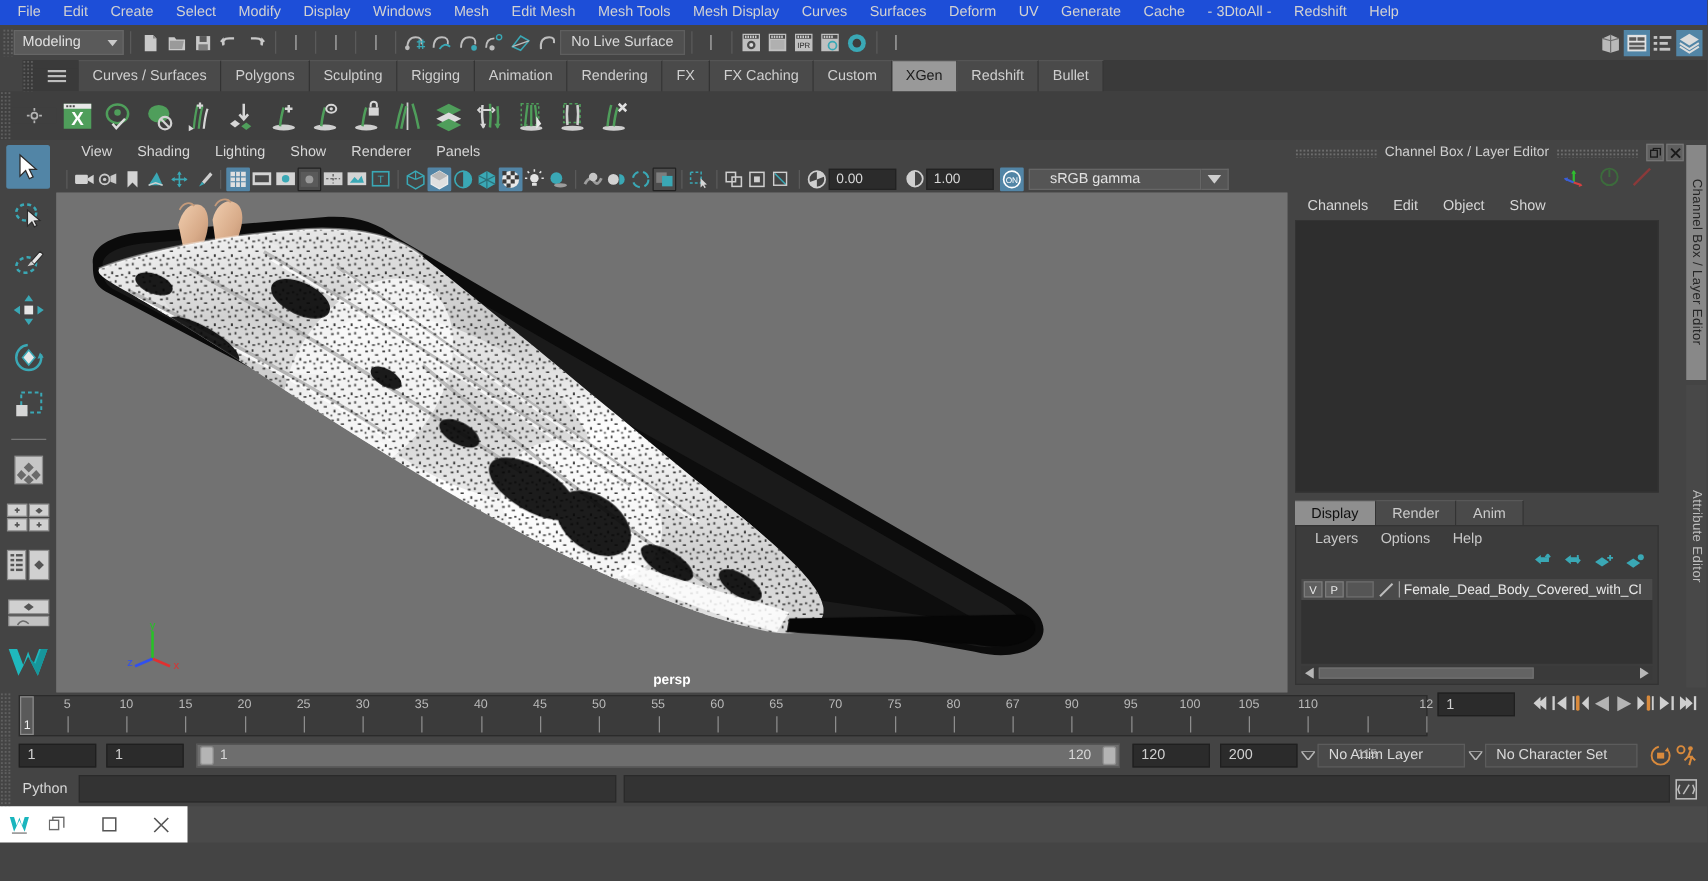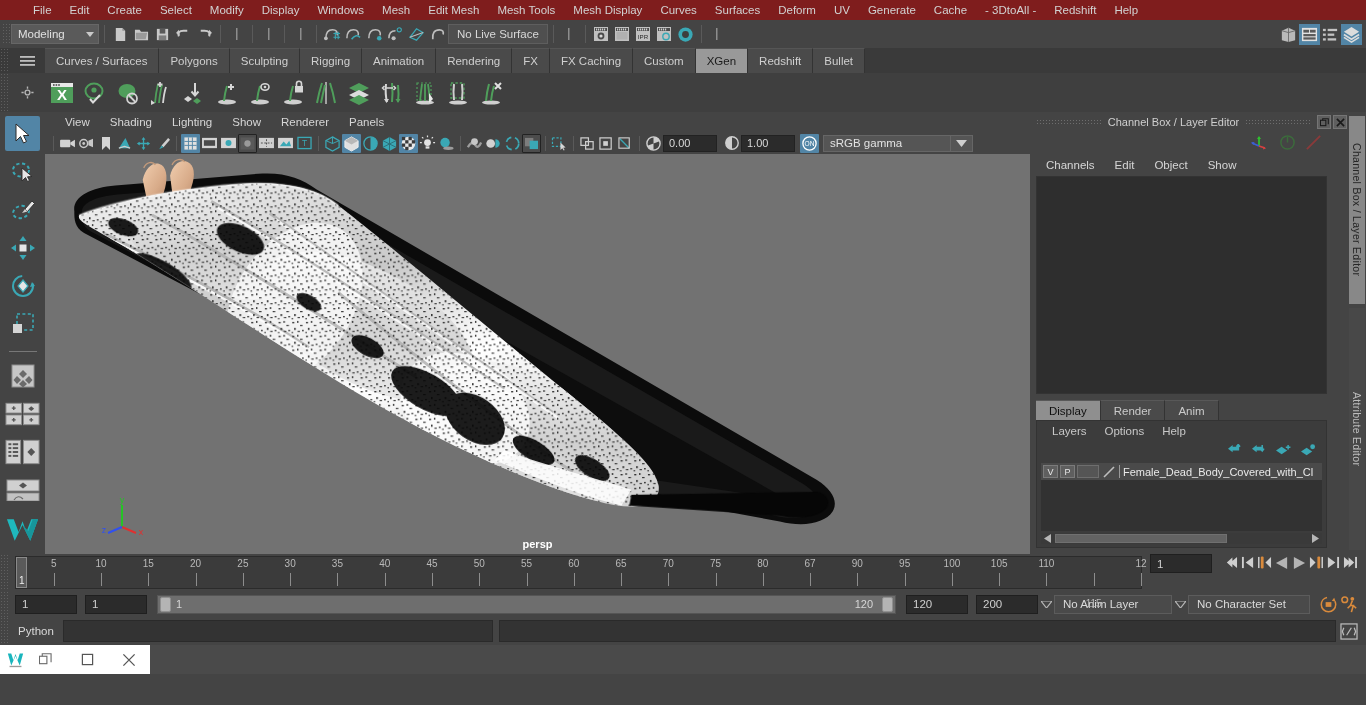--- a/index.html
+++ b/index.html
@@ -5,33 +5,33 @@
   * { box-sizing: border-box; margin:0; padding:0; }
   html,body { width:1366px; height:705px; overflow:hidden; background:#444; }
   body { font-family:"Liberation Sans", sans-serif; font-size:11px; color:#c8c8c8; -webkit-font-smoothing:antialiased; }
 
   
   .row { display:flex; align-items:center; }
   .dots { width:9px; height:100%; background-image:radial-gradient(#777 0.8px, transparent 0.9px); background-size:3px 3px; opacity:.55; }
   .sep { width:1px; height:18px; background:#5a5a5a; margin:0 5px; flex:none; }
 
   
-  #menubar { height:20px; background:#7f1d1d; padding-left:24px; }
+  #menubar { height:20px; background:#1d4ed8; padding-left:5px; }
   #menubar .mi { padding:0 9px; line-height:20px; font-size:11.5px; color:#d2d2d2; white-space:nowrap; cursor:default; }
 
   
   #statusbar { height:28px; background:#444444; padding-left:2px; }
   .modeSel { width:88px; height:20px; background:#5a5a5a; border:1px solid #666; display:flex; align-items:center; padding-left:6px; font-size:11.5px; color:#e0e0e0; position:relative; }
   .modeSel .caret { position:absolute; right:4px; width:0;height:0;border-left:4px solid transparent;border-right:4px solid transparent;border-top:5px solid #c9c9c9; }
   .tbtn { width:21px; height:21px; display:flex; align-items:center; justify-content:center; flex:none; }
   .tbtn svg { display:block; }
   .liveSurface { height:20px; background:#4f4f4f; border:1px solid #5e5e5e; display:flex; align-items:center; padding:0 8px; font-size:11.5px; color:#d8d8d8; white-space:nowrap; }
 
   
-  #shelftabrow { height:25px; background:#3a3a3a; }
+  #shelftabrow { height:25px; background:#3a3a3a;margin-left:18px; }
   .shelfTab { height:25px; padding:0 11px; display:flex; align-items:center; font-size:11.5px; color:#cfcfcf;
               background:#4a4a4a; border-right:1px solid #333; border-top:1px solid #555; }
   .shelfTab.active { background:#999999; color:#1b1b1b; }
   #shelfrow { height:39px; background:#3f3f3f; }
   .shelfIcon { width:33px; height:33px; display:flex; align-items:center; justify-content:center; flex:none; }
 
   
   .gutter { width:45px; flex:none; background:#444; display:flex; align-items:center; justify-content:center; }
 
   
@@ -43,21 +43,21 @@
 
   
   #viewportWrap { flex:1; display:flex; flex-direction:column; background:#444; }
   #vpmenu { height:20px; background:#444; padding-left:10px; }
   #vpmenu .mi { padding:0 10px; line-height:20px; font-size:11.5px; color:#d6d6d6; }
   #vptoolbar { height:22px; background:#444; padding-left:4px; }
   .vbtn { width:19px; height:19px; display:flex;align-items:center;justify-content:center; flex:none; border-radius:1px; }
   .vbtn.on { background:#5285a6; }
   .vbtn.frame { border:1px solid #222; background:#4c4c4c; }
   .numfield { width:54px; height:17px; background:#2b2b2b; border:1px solid #222; color:#d9d9d9; font-size:11px; display:flex; align-items:center; padding-left:5px; }
-  .gammaBox { width:128px; height:17px; background:#555; border:1px solid #666; color:#e2e2e2; font-size:11.5px; display:flex;align-items:center; padding-left:6px; }
+  .gammaBox { width:138px; height:17px; background:#555; border:1px solid #666; color:#e2e2e2; font-size:11.5px; display:flex;align-items:center; padding-left:16px; }
   .gammaArrow { width:22px; height:17px; background:#555; border:1px solid #666; border-left:none; display:flex;align-items:center;justify-content:center; }
   #viewport { flex:1; background:#727272; position:relative; overflow:hidden; }
   #persplabel { position:absolute; bottom:4px; left:0; right:0; text-align:center; font-size:11px; color:#fff; font-weight:bold; }
   #axisgiz { position:absolute; left:55px; bottom:15px; width:46px; height:46px; }
 
   
   #rightdock { width:336px; background:#444; display:flex; flex-direction:column; }
   #cbTitle { height:20px; display:flex; align-items:center; background:#444; font-size:11px; color:#cfcfcf; }
   #cbTitle .tdots { flex:1; height:7px; background-image:radial-gradient(#6e6e6e .8px, transparent .9px); background-size:3px 3px; margin:0 6px; }
   .winbtn { width:14px; height:14px; background:#5f5f5f; border:1px solid #757575; display:flex;align-items:center;justify-content:center; margin-right:2px; }

